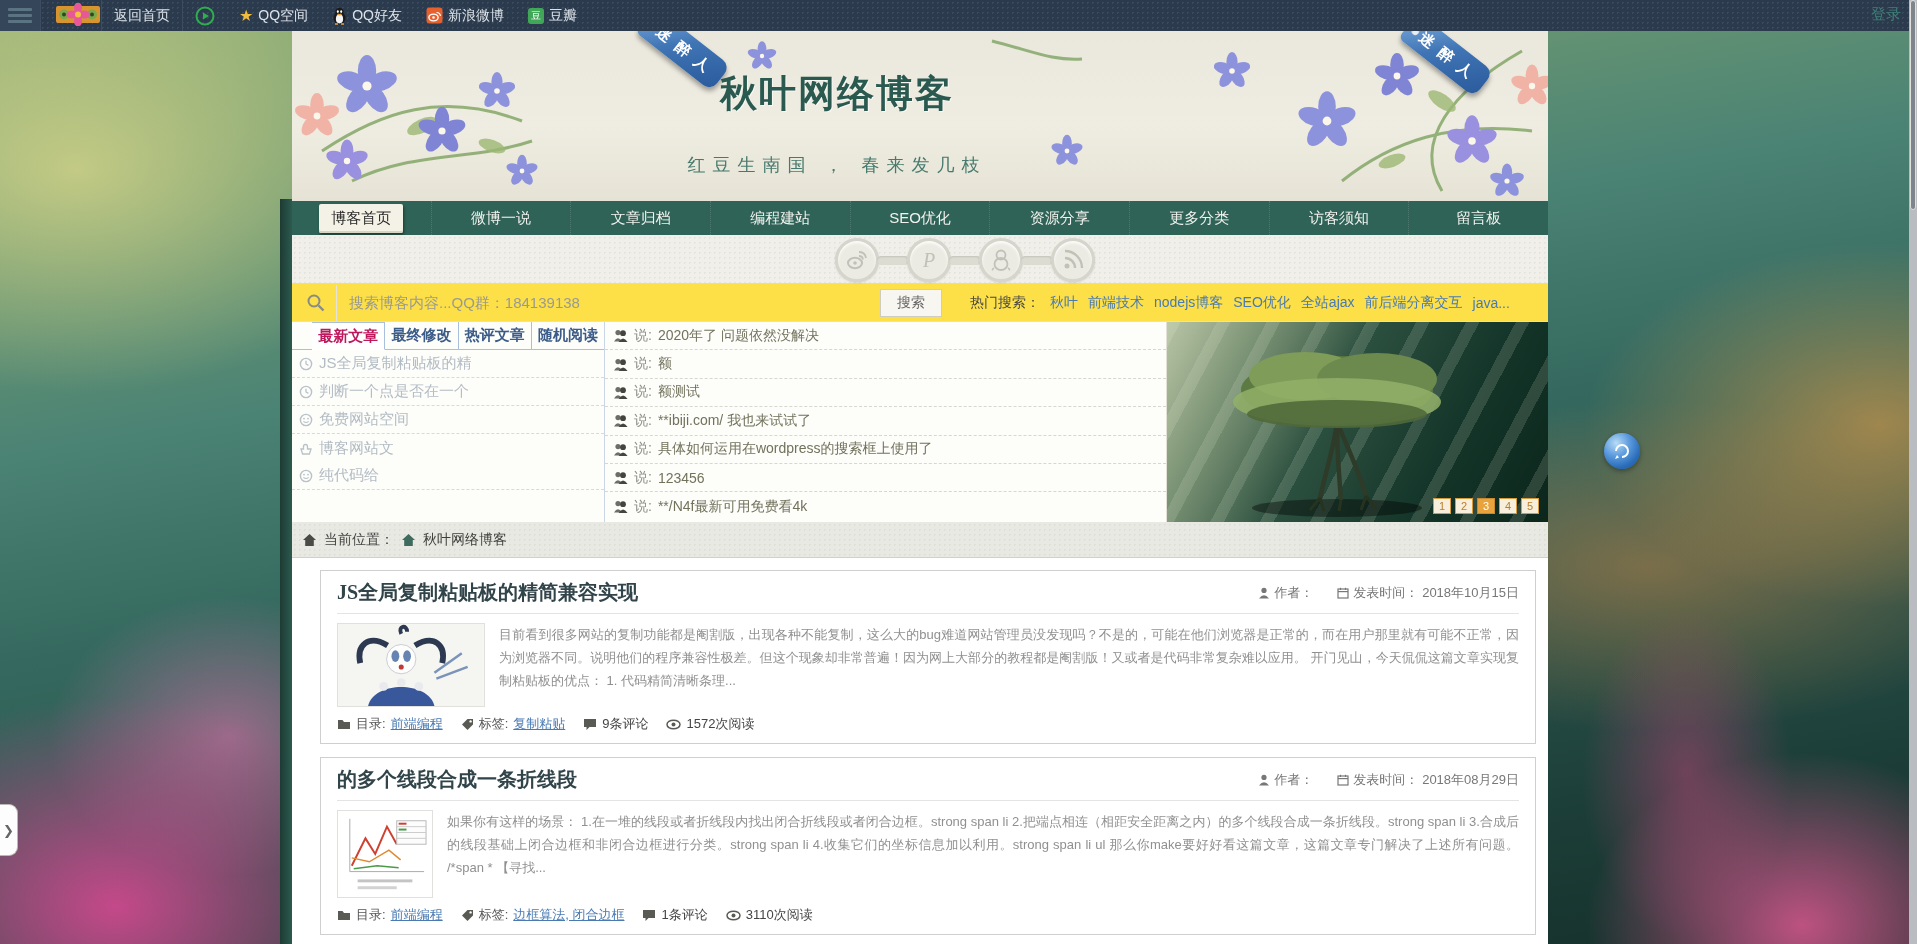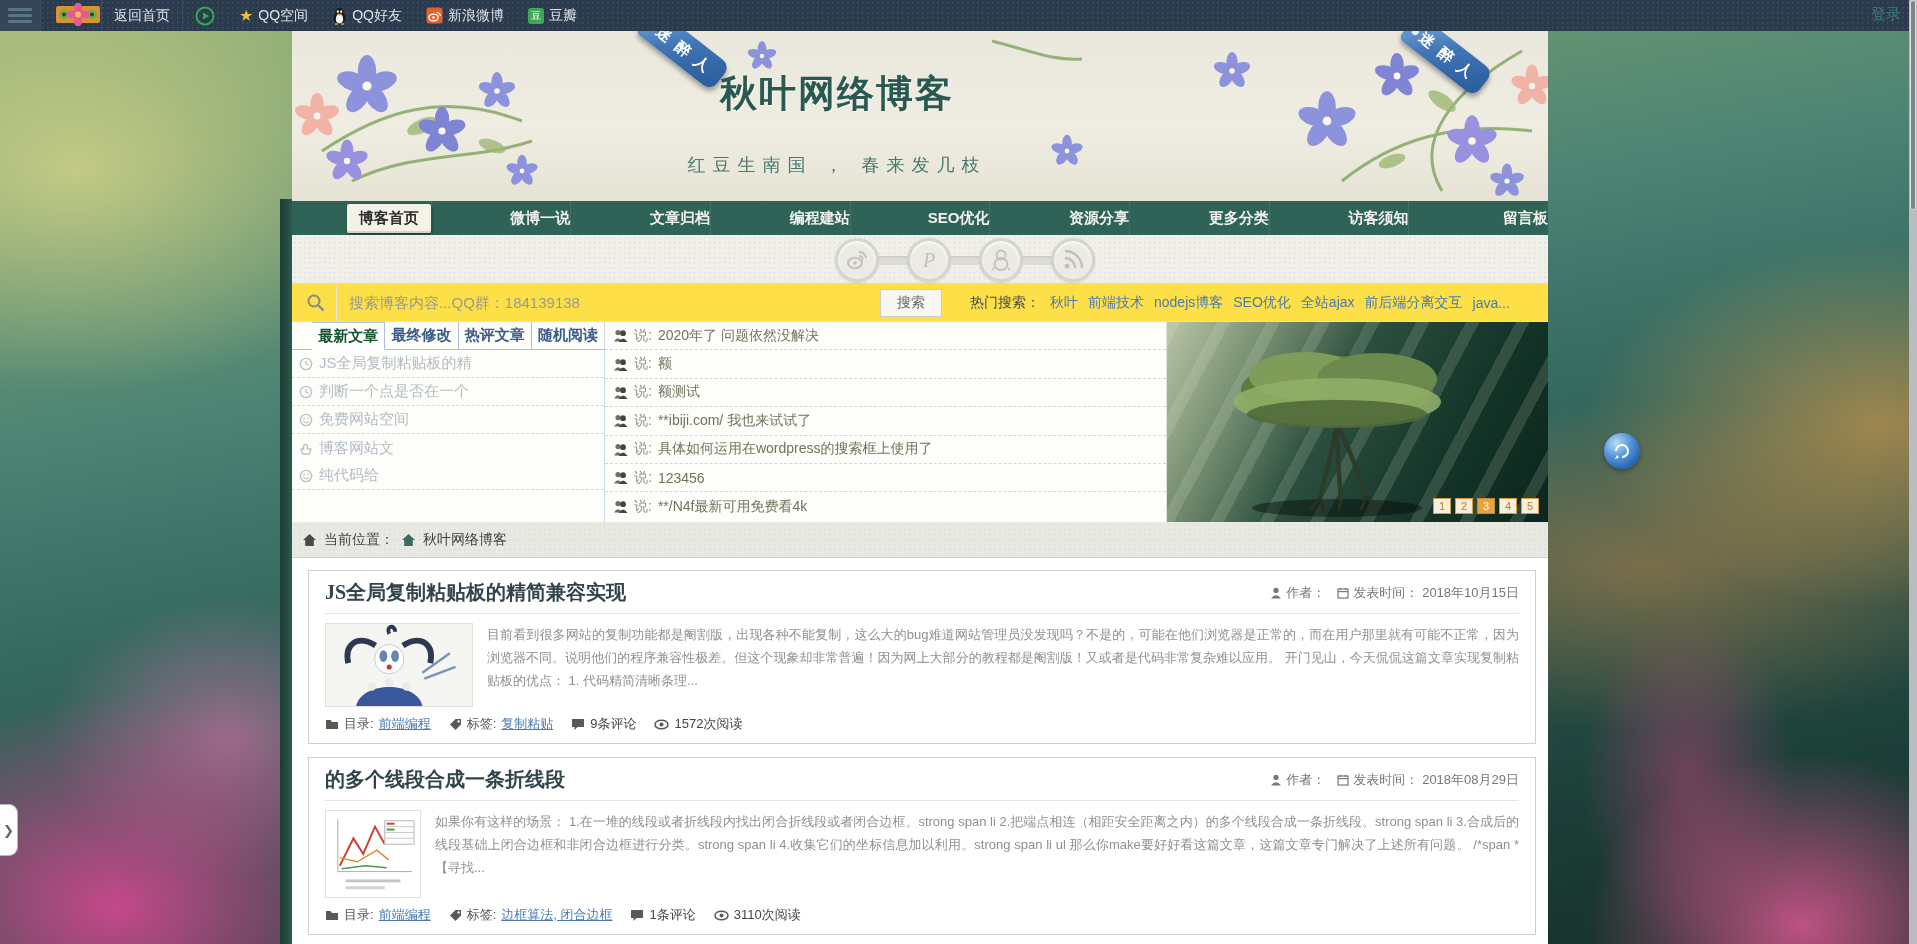--- a/index.html
+++ b/index.html
@@ -55,22 +55,22 @@
     box-shadow:2px 3px 5px rgba(0,0,0,.35); transform:rotate(38deg);
     display:flex; align-items:center; justify-content:center;
     color:#fff; font-size:15px; font-weight:bold; letter-spacing:9px; padding-left:9px; }
   .ribbon::before { content:""; position:absolute; left:5px; top:12px; width:8px; height:8px;
     border-radius:50%; background:#e8eef5; box-shadow:inset 1px 1px 2px rgba(0,0,0,.45); }
   .ribbon-left { left:343px; top:2px; }
   .ribbon-right { left:1106px; top:8px; }
 
   
   .nav { display:flex; width:1256px; height:34px; background:#2f6357; align-items:stretch; }
-  .nav-item { flex:1; display:flex; align-items:center; justify-content:flex-end;
-    color:#f2f2ee; font-size:15px; font-weight:bold; cursor:pointer;
+  .nav-item { flex:1; display:flex; align-items:center; justify-content:center;
+    color:#f2f2ee; font-size:15px; font-weight:normal; cursor:pointer;
     border-right:1px dotted rgba(255,255,255,.15); }
   .nav-item.active { background:transparent; }
   .nav-pill { background:#f4f1e6; color:#2b2b2b; padding:5px 12px; border-radius:2px;
     box-shadow:1px 2px 3px rgba(0,0,0,.4), inset 0 -2px 0 #d8d4c2; }
 
   
   .icons-row { position:relative; width:1256px; height:49px; background:#f0efe9;
     background-image:radial-gradient(rgba(160,160,150,.14) 1px, transparent 1px); background-size:5px 5px;
     border-bottom:1px solid #dcdacf; }
   .chain { position:absolute; left:50%; top:3px; transform:translateX(-50%) translateX(45px);
@@ -95,21 +95,21 @@
   .hot-label { color:#4a4a45; }
   .hot a { color:#4a7ab2; text-decoration:none; cursor:pointer; }
 
   
   .widgets { display:flex; width:1256px; height:200px; background:#fdfdfa; }
   .col-left { width:313px; border-right:1px solid #c9d6e6; }
   .tabs { display:flex; height:28px; border-bottom:1px solid #a9c0dc; }
   .tab { flex:1; display:flex; align-items:center; justify-content:center; font-size:15px;
     font-weight:bold; color:#3b5b88; border-right:1px solid #a9c0dc; cursor:pointer; background:#fdfdfa; }
   .tab:last-child { border-right:none; }
-  .tab.active { color:#14532d; background:#fff; position:relative; top:1px; height:28px;
+  .tab.active { color:#be185d; background:#fff; position:relative; top:1px; height:28px;
     border-bottom:1px solid #fff; margin-top:-1px; border-top:1px solid #a9c0dc;margin-left:20px; }
   .rlist { }
   .rlist-item { display:flex; align-items:center; gap:6px; height:28px; padding-left:7px;
     border-bottom:1px dashed #d9d9d6; color:#b3bcc4; font-size:15px; cursor:pointer; white-space:nowrap; }
   .col-comments { width:562px; border-right:1px solid #e3e1d6; }
   .c-item { display:flex; align-items:center; gap:6px; height:28.4px; padding-left:8px;
     border-bottom:1px dashed #d6d6d2; font-size:14px; cursor:pointer; white-space:nowrap; overflow:hidden; }
   .c-prefix { color:#8f8f88; }
   .c-text { color:#72725c; }
 
@@ -125,27 +125,27 @@
     font-size:11px; display:flex; align-items:center; justify-content:center; cursor:pointer; }
   .page-box.active { background:#e8a33d; color:#fff; border-color:#c8882f; }
 
   
   .breadcrumb { display:flex; align-items:center; gap:7px; width:1256px; height:36px;
     background:#e9e9e4; border-bottom:1px solid #d2d0c6; padding-left:10px; font-size:14px; color:#444;
     background-image:radial-gradient(rgba(150,150,140,.12) 1px, transparent 1px); background-size:5px 5px; }
   .crumb-link { color:#3d3d3a; cursor:pointer; }
 
   
-  .articles { width:1256px; min-height:386px; background:#fff; padding:12px 12px 0 16px; }
+  .articles { width:1256px; min-height:386px; background:#fff; padding:12px 12px 0 28px; }
   .card { border:1px solid #cfcfcf; background:#fff; padding:8px 16px 10px 16px; margin-bottom:13px; }
   .card-head { display:flex; align-items:center; justify-content:space-between;
     border-bottom:1px solid #e4e4e4; padding-bottom:7px; }
   .card-title { font-family:"Liberation Serif","DejaVu Serif",serif; font-size:20px; font-weight:bold;
     color:#31444a; cursor:pointer; }
-  .card-meta-top { display:flex; align-items:center; gap:12px; font-size:13px; color:#777; }
+  .card-meta-top { display:flex; align-items:center; gap:24px; font-size:13px; color:#777; }
   .card-meta-top .m { display:flex; align-items:center; gap:4px; }
   .card-body { display:flex; gap:14px; padding:9px 0 8px 0; }
   .thumb { flex:none; border:1px solid #e0e0dc; background:#f6f6f4; cursor:pointer; }
   .excerpt { font-size:13px; color:#909090; line-height:1.78; max-height:72px; overflow:hidden;
     text-align:justify; }
   .card-meta-bot { display:flex; align-items:center; gap:18px; font-size:13px; color:#555; }
   .card-meta-bot .m { display:flex; align-items:center; gap:5px; }
   .card-meta-bot a { color:#4a7ab2; text-decoration:underline; cursor:pointer; }
   .count { color:#444; }
 

